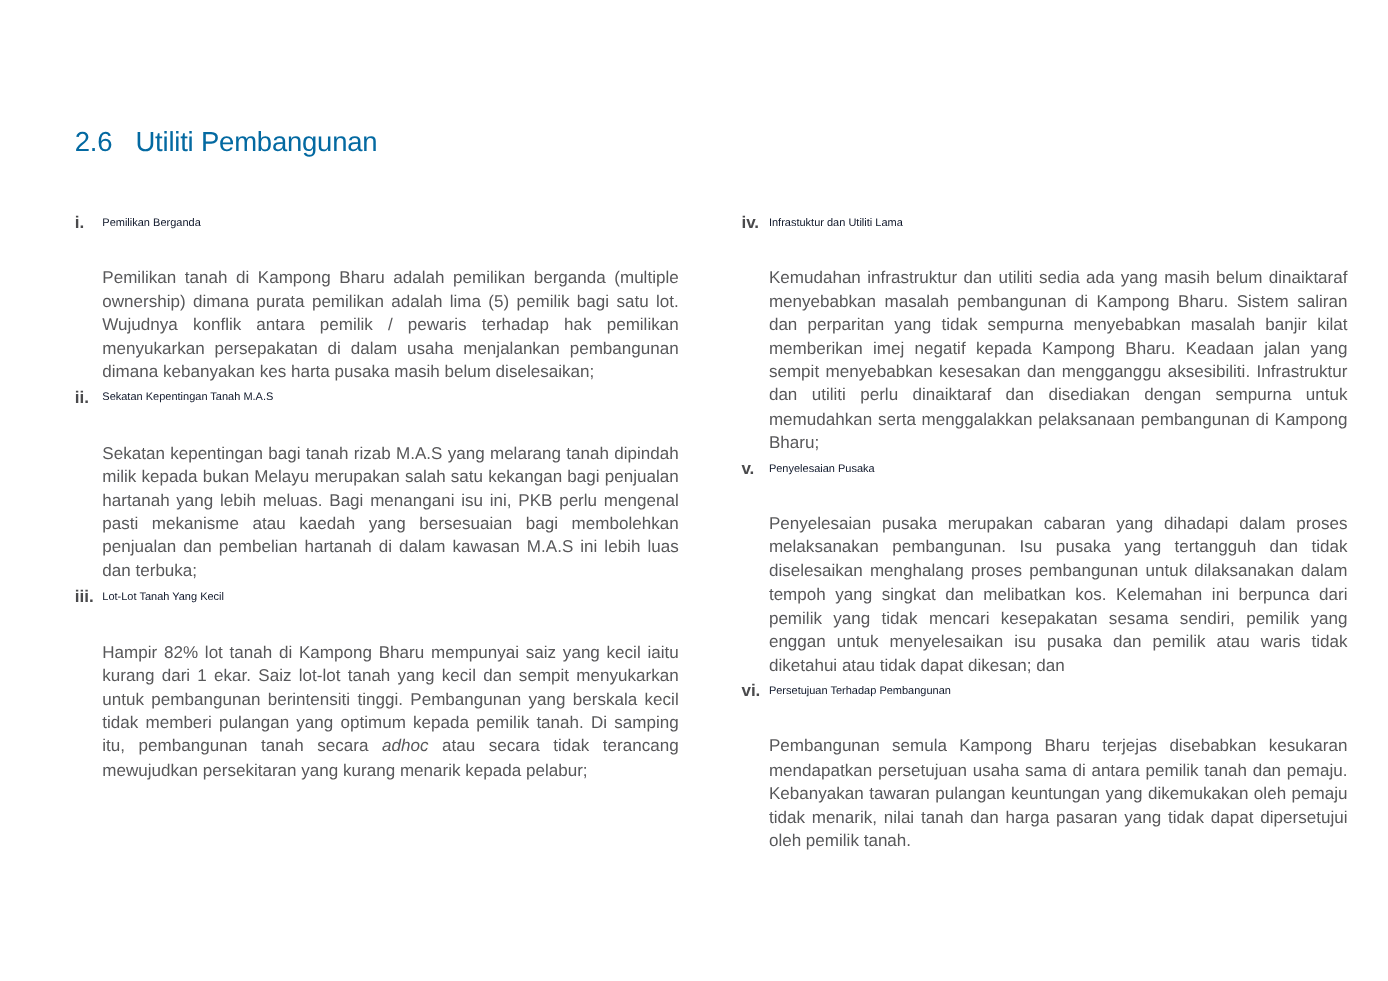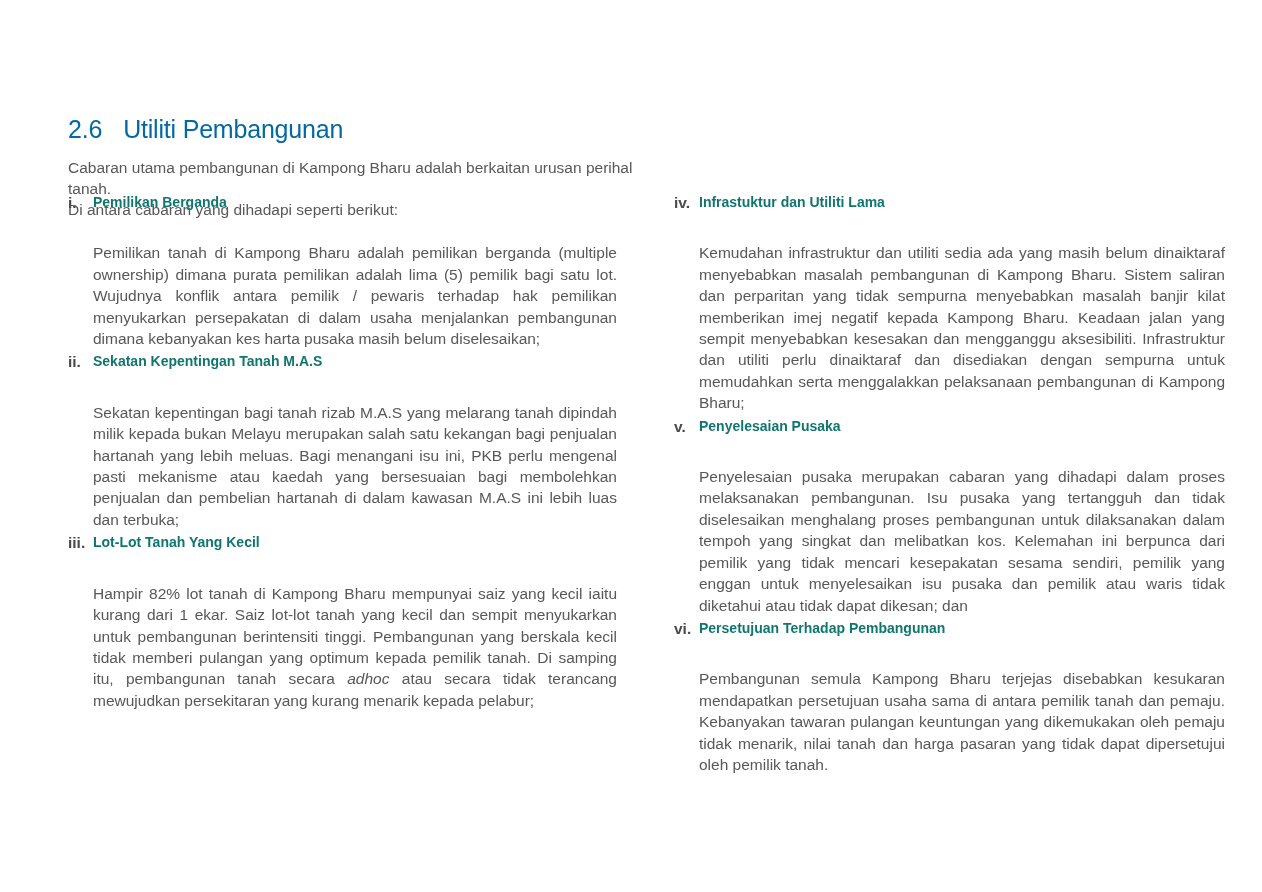--- a/index.html
+++ b/index.html
@@ -49,48 +49,44 @@
   .numeral {
     flex: 0 0 25px;
     width: 25px;
     font-size: 15.5px;
     line-height: 21.4px;
     font-weight: 700;
     color: #4a4a4c;
   }
   .content { flex: 1; min-width: 0; }
   .item-title {
-    font-size: 14px;
+    font-size: 10px;
     line-height: 21.4px;
-    font-weight: 700;
-    color: #0f766e;
+    font-weight: 400;
+    color: #0f172a;
   }
   .item-body {
     margin: 29px 0 2px 0;
     font-size: 15.5px;
     line-height: 21.4px;
     color: #58585a;
     text-align: justify;
   }
   .item-body i { }
 </style>
 </head>
 <body>
 
 <div class="page">
 
   <h1 class="section-heading">
     <span>2.6</span>
     <span>Utiliti Pembangunan</span>
   </h1>
 
-  <p class="intro">
-    <span>Cabaran utama pembangunan di Kampong Bharu adalah berkaitan urusan perihal tanah.</span>
-    <span>Di antara cabaran yang dihadapi seperti berikut:</span>
-  </p>
 
   <div class="col col-left">
 
     <div class="item">
       <div class="numeral">i.</div>
       <div class="content">
         <div class="item-title">Pemilikan Berganda</div>
         <p class="item-body">Pemilikan tanah di Kampong Bharu adalah pemilikan berganda (multiple ownership) dimana purata pemilikan adalah lima (5) pemilik bagi satu lot. Wujudnya konflik antara pemilik / pewaris terhadap hak pemilikan menyukarkan persepakatan di dalam usaha menjalankan pembangunan dimana kebanyakan kes harta pusaka masih belum diselesaikan;</p>
       </div>
     </div>

